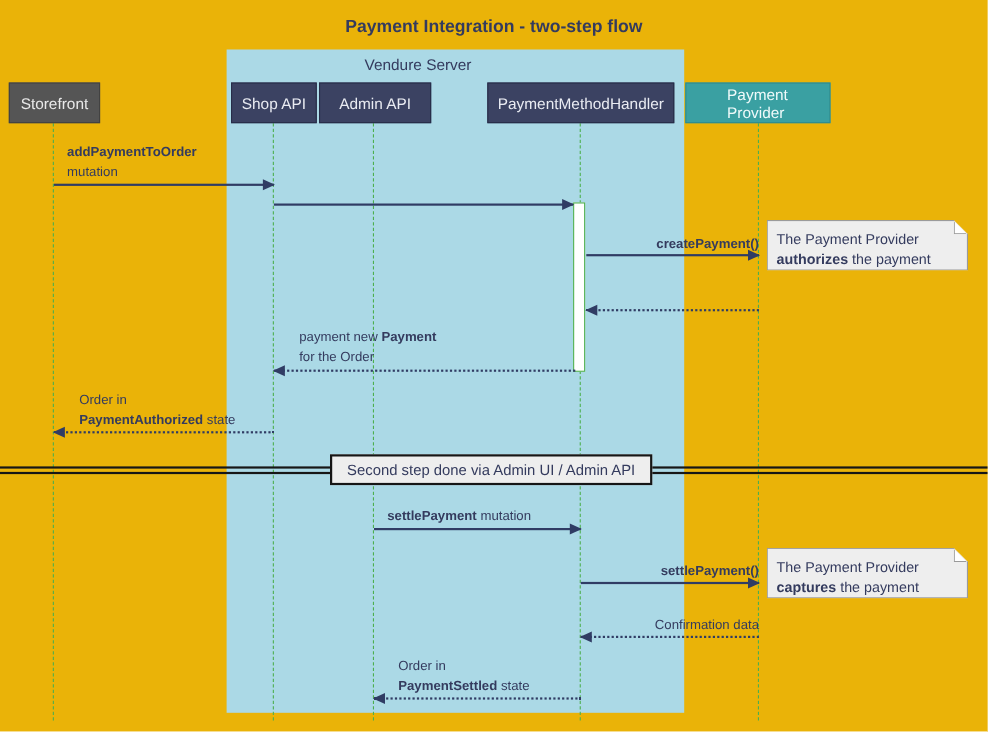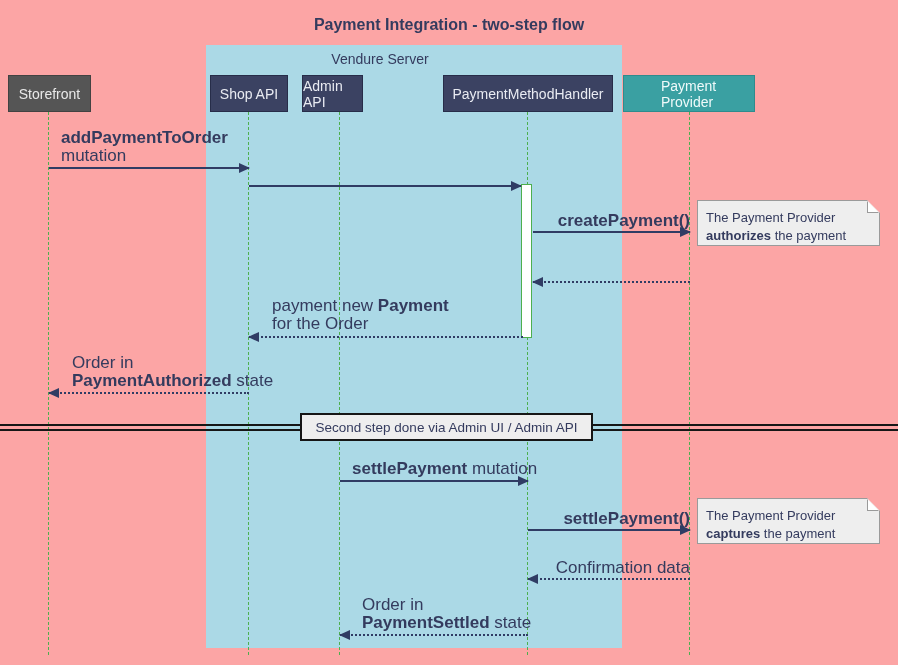--- a/index.html
+++ b/index.html
@@ -1,17 +1,17 @@
 <!DOCTYPE html>
 <html><head>
 <meta charset="utf-8">
 <style>
   html,body{margin:0;padding:0;background:#ffffff;}
   #canvas{
-    position:relative;width:898px;height:665px;background:#fca5a5;overflow:hidden;
+    position:relative;width:898px;height:665px;background:#eab308;overflow:hidden;
     font-family:"Liberation Sans","DejaVu Sans",sans-serif;color:#343b5e;
   }
   .title{
     position:absolute;left:0;top:16px;width:898px;text-align:center;
     font-size:16px;font-weight:bold;color:#343b5e;
   }
   .frame{
     position:absolute;left:206px;top:45px;width:416px;height:603px;
     background:#abd9e6;z-index:0;
   }
@@ -29,21 +29,21 @@
     font-size:14px;box-sizing:border-box;
   }
   .p-gray{background:#555555;border:1px solid #424242;color:#e9e9e9;}
   .p-navy{background:#3b4262;border:1px solid #272d49;color:#e9ebf2;}
   .p-teal{background:#3aa0a2;border:1px solid #2f8b8d;color:#effafa;padding-left:37px;}
   .activation{
     position:absolute;left:521px;top:184px;width:11px;height:154px;
     background:#ffffff;border:1px solid #4daf4e;box-sizing:border-box;z-index:2;
   }
   .msg{
-    position:absolute;z-index:4;font-size:17px;line-height:18px;color:#343b5e;
+    position:absolute;z-index:4;font-size:12px;line-height:18px;color:#343b5e;
     white-space:nowrap;
   }
   .msg .b,.b{font-weight:bold;}
   .ctr{text-align:right;}
   .arrow{position:absolute;height:0;z-index:4;}
   .arrow.solid{border-top:2px solid #303c64;}
   .arrow.dotted{border-top:2px dotted #303c64;}
   .head-r{
     position:absolute;right:-1px;top:-6px;width:0;height:0;
     border-top:5px solid transparent;border-bottom:5px solid transparent;
@@ -92,21 +92,21 @@
   <div class="lifeline" style="left:689px"></div>
 
   <div class="activation"></div>
 
   <div class="participant p-gray" style="left:8px;width:83px">
       <span>Storefront</span>
     </div>
   <div class="participant p-navy" style="left:210px;width:78px">
       <span>Shop API</span>
     </div>
-  <div class="participant p-navy" style="left:302px;width:61px">
+  <div class="participant p-navy" style="left:290px;width:102px">
       <span>Admin API</span>
     </div>
   <div class="participant p-navy" style="left:443px;width:170px">
       <span>PaymentMethodHandler</span>
     </div>
   <div class="participant p-teal" style="left:623px;width:132px">
       <span>Payment Provider</span>
     </div>
 
   <div class="msg" style="left:61px;top:129px">

